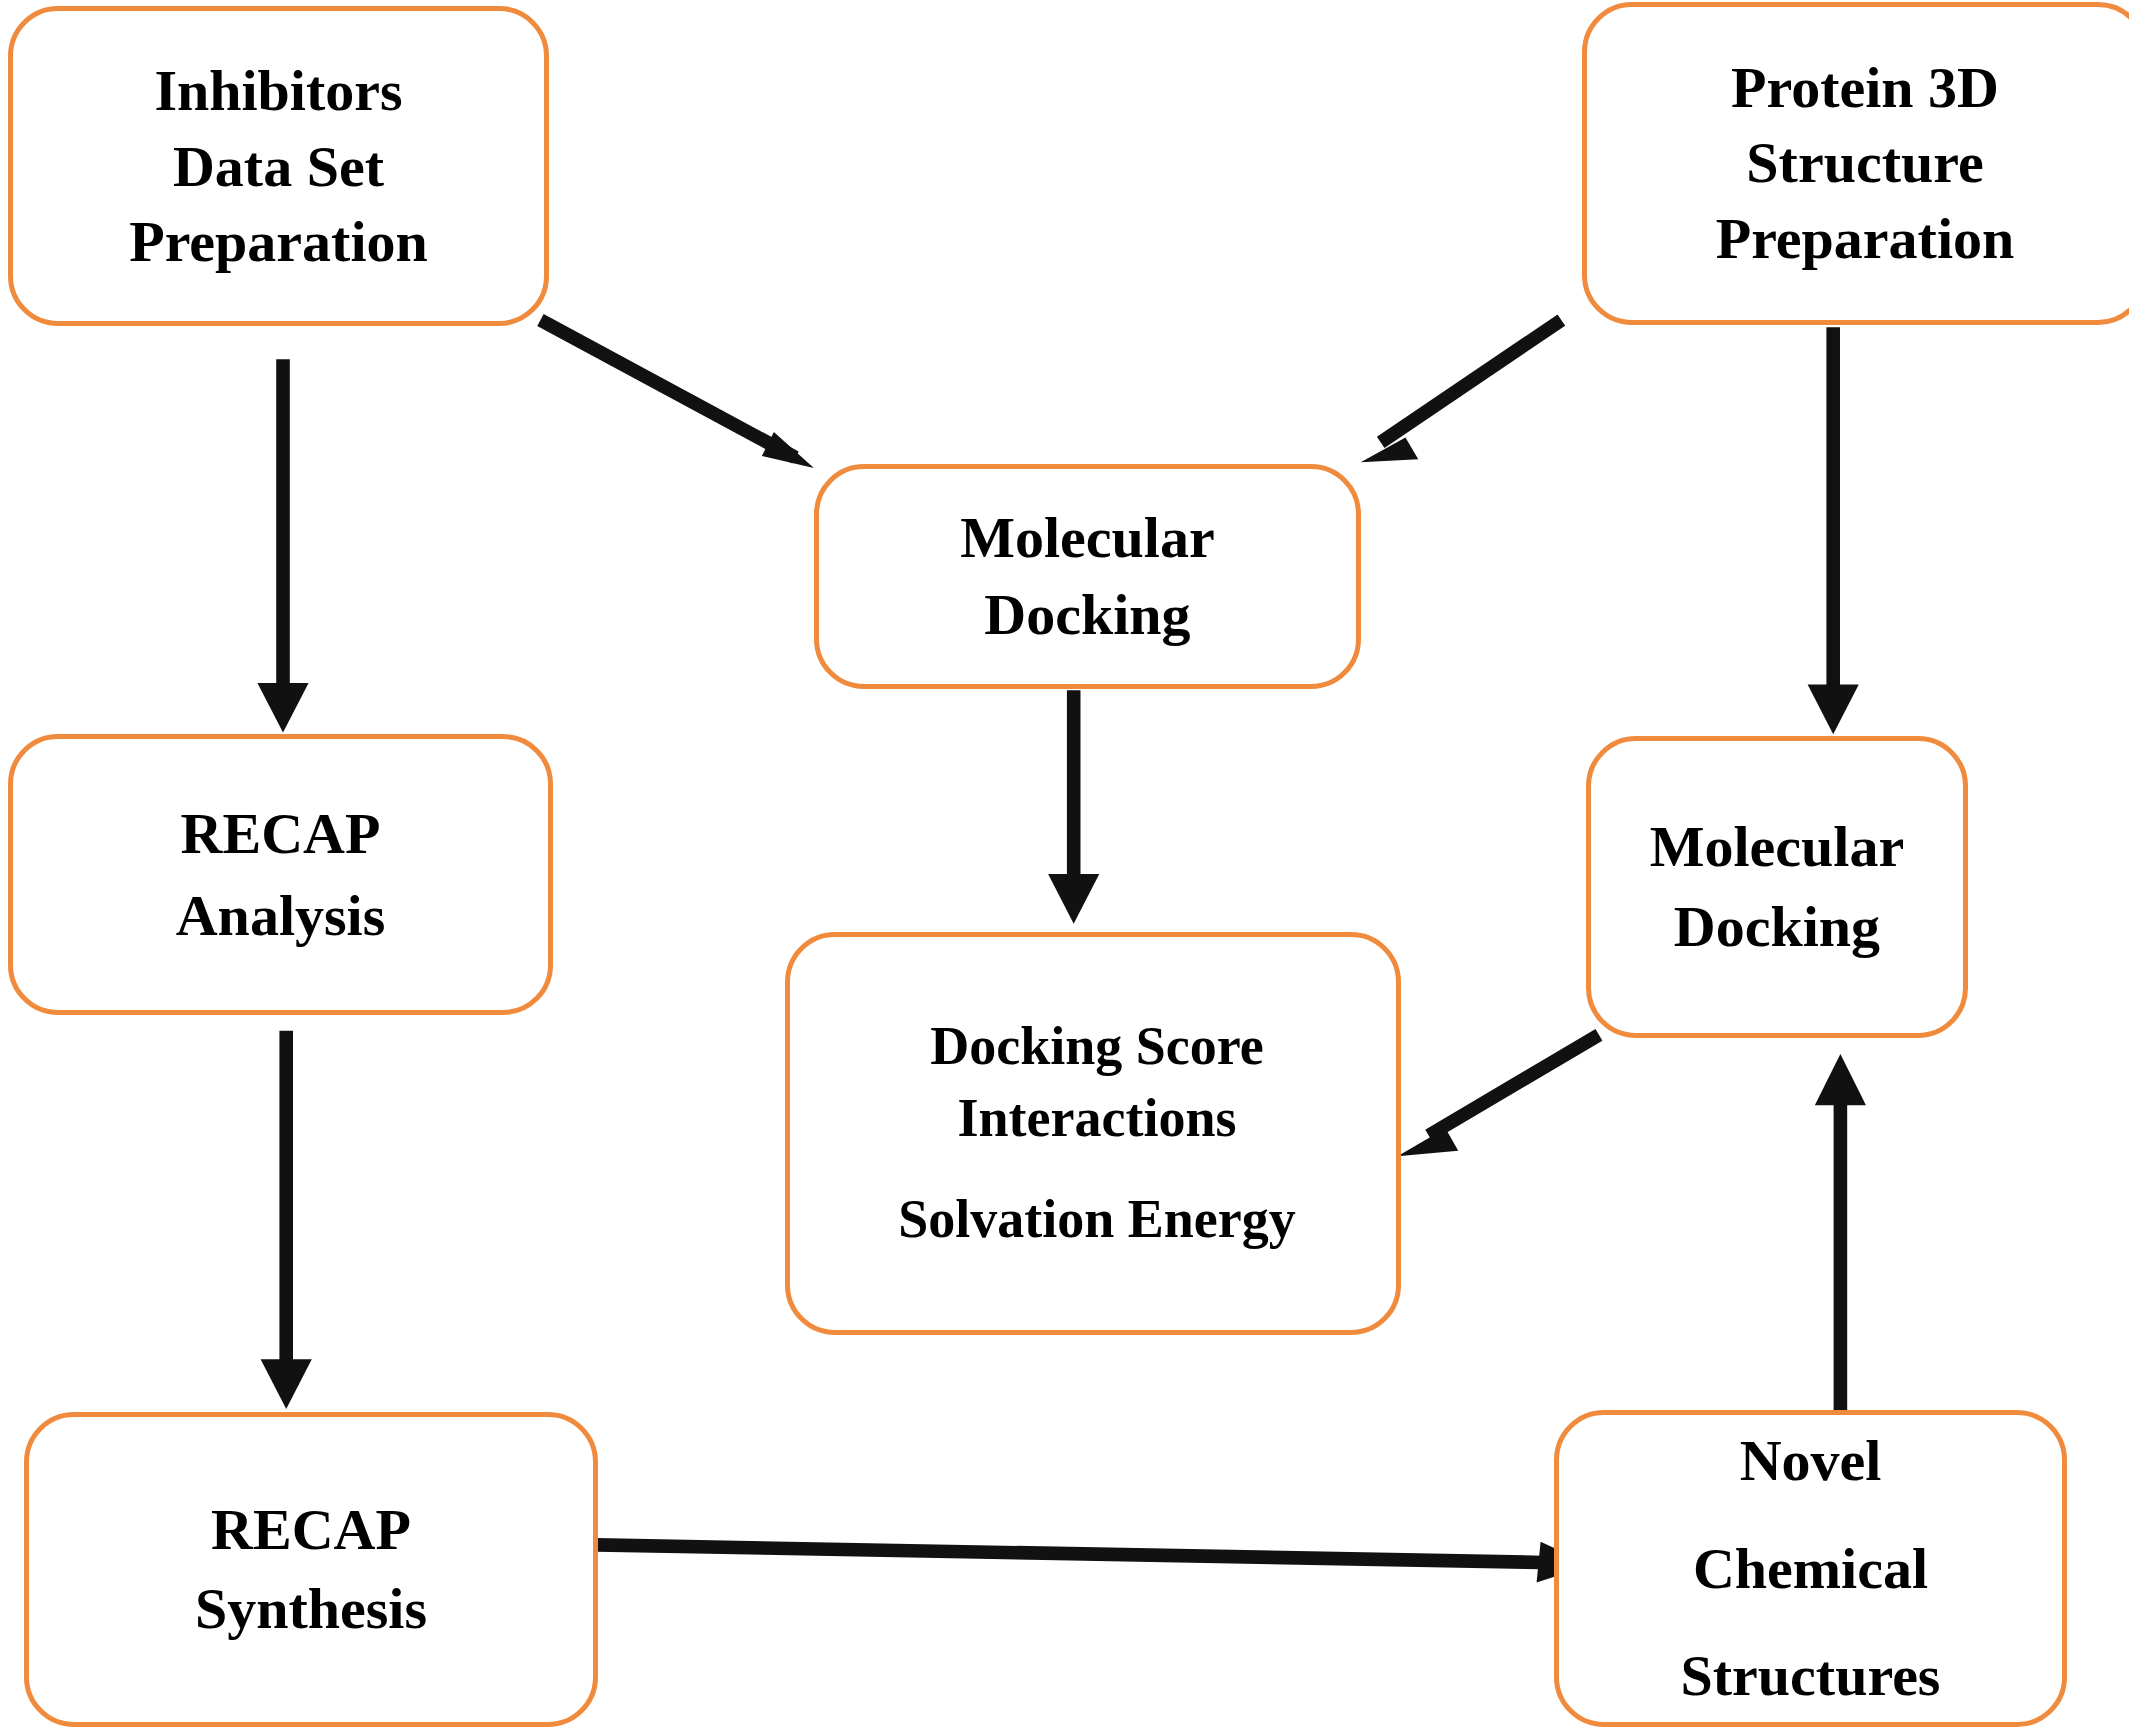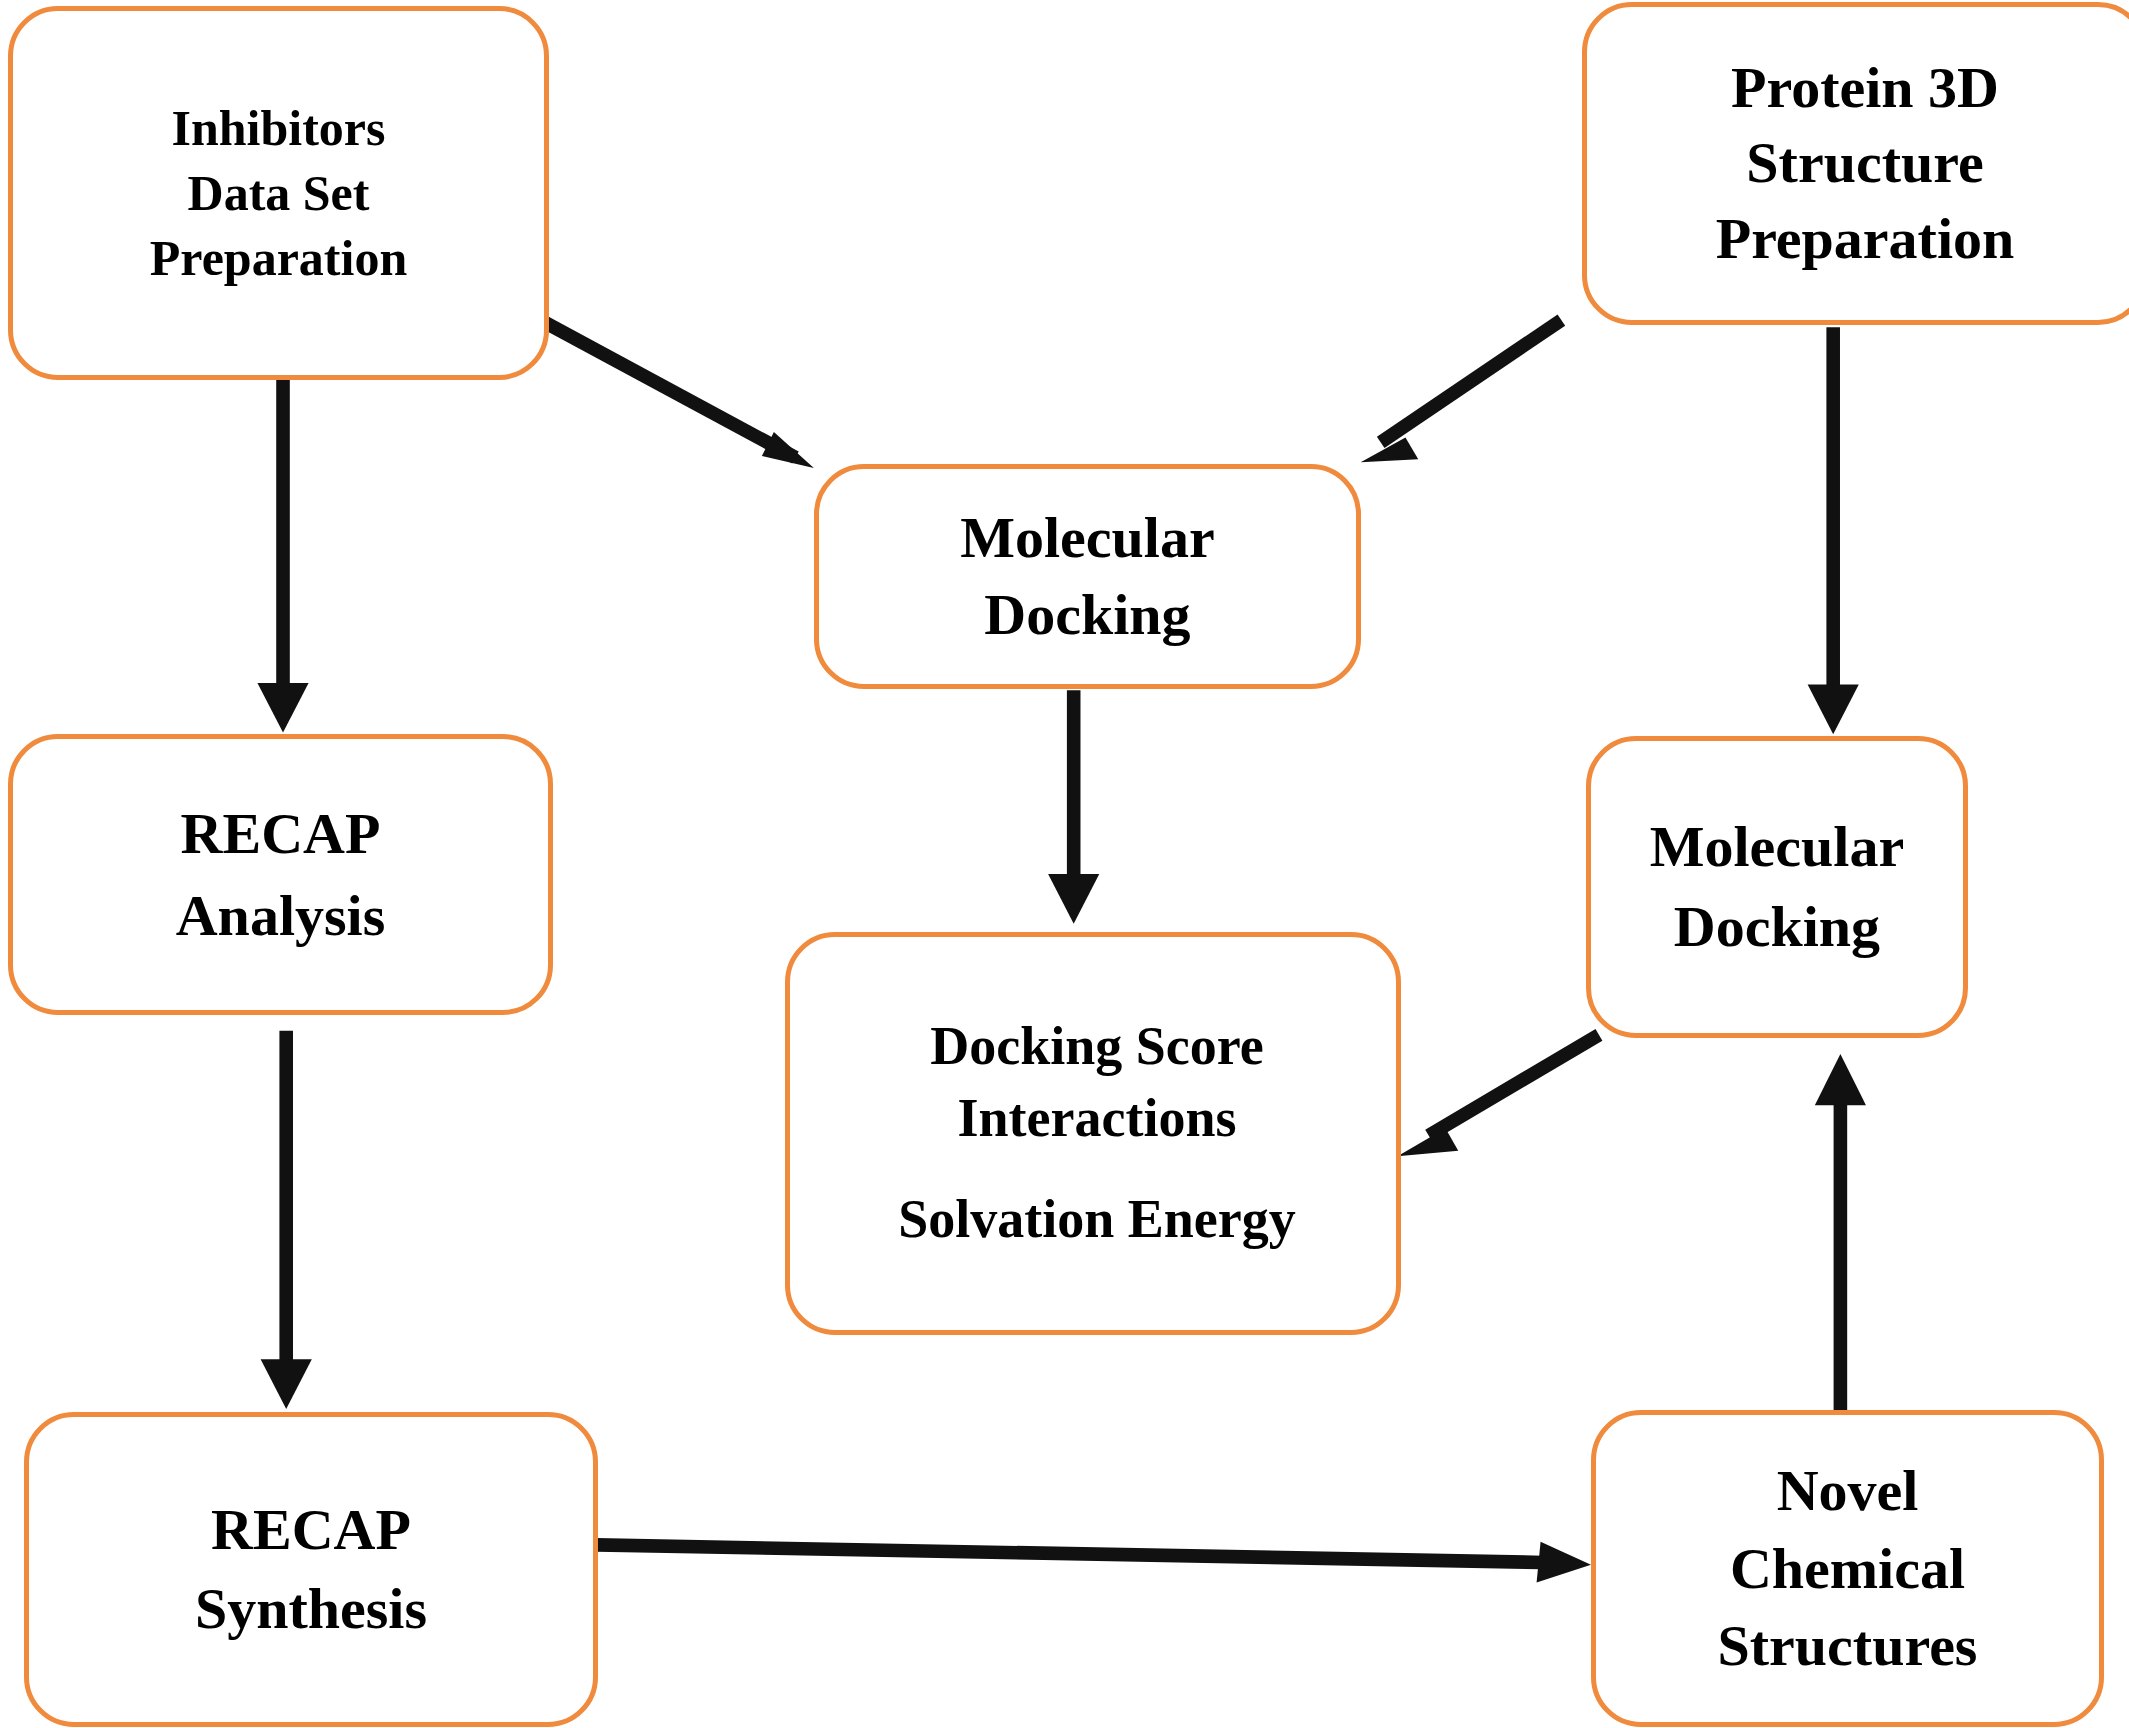--- a/index.html
+++ b/index.html
@@ -34,28 +34,28 @@
   .node .line {
     display: block;
     white-space: nowrap;
   }
   .node .spacer {
     display: block;
     height: 0.55em;
   }
 
   
-  #node-inhibitors      { left: 8px;   top: 6.4px;    width: 541px;  height: 374px; font-size: 50px; line-height: 1.30; text-align: center; }
+  #node-inhibitors      { left: 8px;   top: 6.4px;    width: 541px;  height: 320px; font-size: 58px; line-height: 1.30; text-align: center; }
   #node-protein         { left: 1562px; top: 1.6px;    width: 566px;  height: 323px; font-size: 58px; line-height: 1.30; margin-left: 20px; }
   #node-docking-center  { left: 814px; top: 464px;  width: 547px;  height: 225px; font-size: 58px; line-height: 1.32; }
   #node-recap-analysis  { left: 8px;   top: 734px;  width: 545px;  height: 281px; font-size: 58px; line-height: 1.40; }
   #node-docking-right   { left: 1586px; top: 736px;  width: 382px;  height: 302px; font-size: 58px; line-height: 1.38; }
   #node-scores          { left: 785px;  top: 932px; width: 616px;  height: 403px; font-size: 54px; line-height: 1.33; padding-left: 8px; }
   #node-recap-synthesis { left: 24px;   top: 1412px; width: 574px;  height: 315px; font-size: 58px; line-height: 1.36; }
-  #node-novel           { left: 1591px; top: 1410px; width: 513px;  height: 317px; font-size: 58px; line-height: 1.34; }
+  #node-novel           { left: 1554px; top: 1410px; width: 513px;  height: 317px; font-size: 58px; line-height: 1.34; gap: 30px; }
 
   
   #arrows {
     position: absolute;
     left: 0; top: 0;
     width: 2129px;
     height: 1729px;
     z-index: 1;
     pointer-events: none;
   }

